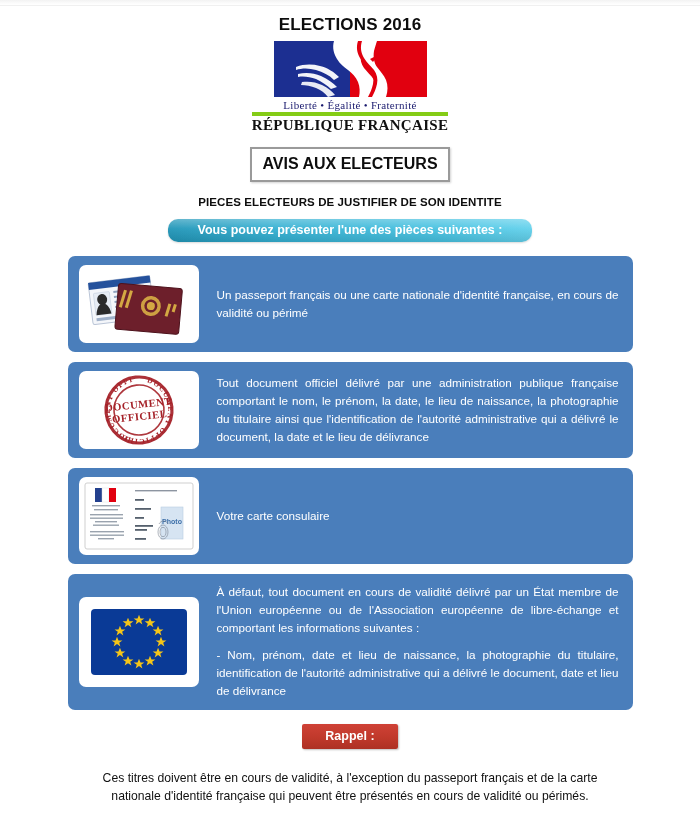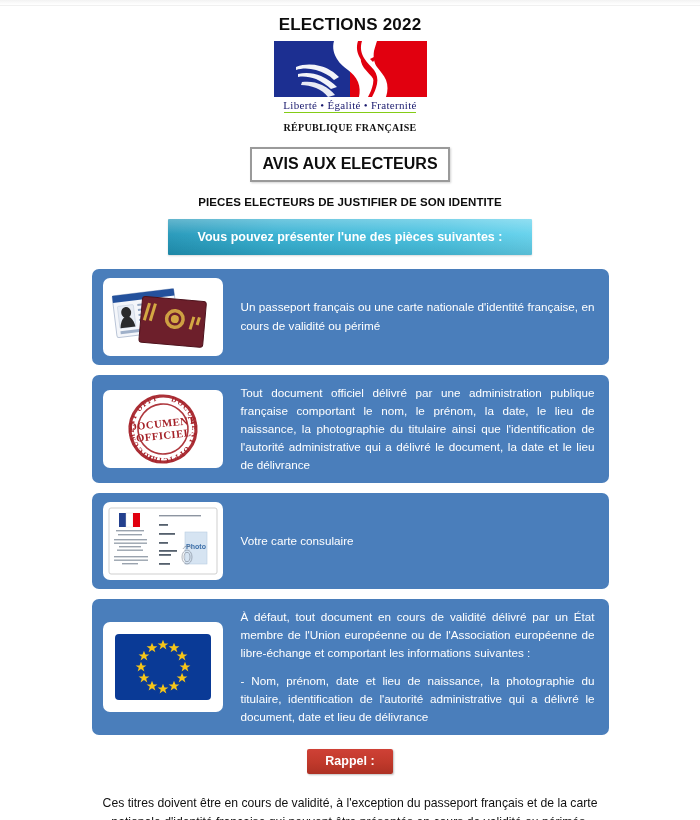--- a/index.html
+++ b/index.html
@@ -60,27 +60,27 @@
 
   .devise {
     font-family: "Liberation Serif", serif;
     font-size: 11px;
     color: #1a1a6e;
     margin-top: 2px;
     letter-spacing: 0.3px;
   }
   .republique {
     font-family: "Liberation Serif", serif;
-    font-size: 10px;
+    font-size: 15px;
     font-weight: bold;
     color: #111111;
     letter-spacing: 0.3px;
     margin-top: 1px;
-    border-top: 1px solid #84cc16;
-    padding-top: 9px;
+    border-top: 4px solid #84cc16;
+    padding-top: 0;
     line-height: 1.25;
   }
 
   .avis-box {
     display: block;
     margin: 12px auto 0;
     width: 200px;
     text-align: center;
     border: 2px solid #9a9a9a;
     background: #ffffff;
@@ -97,40 +97,40 @@
     font-weight: bold;
     color: #0d0d0d;
     margin-top: 14px;
     letter-spacing: 0.1px;
   }
 
   
   .banner {
     width: 364px;
     margin: 11px auto 0;
-    height: 36px;
-    border-radius: 1px;
+    height: 23px;
+    border-radius: 10px;
     background: linear-gradient(90deg, #2aa4c4 0%, #36b2d4 28%, #45bfdf 72%, #5ecdea 100%);
     background-image:
       linear-gradient(180deg, rgba(255,255,255,0.30) 0%, rgba(255,255,255,0.05) 42%, rgba(0,0,0,0.10) 100%),
       linear-gradient(90deg, #2196b8 0%, #34b0d2 30%, #47c2e1 75%, #62d1ec 100%);
     display: flex;
     align-items: center;
     justify-content: center;
     color: #ffffff;
     font-size: 12.5px;
     font-weight: bold;
     box-shadow: 0 1px 2px rgba(0,0,0,0.15);
   }
 
   
   .blocks { margin-top: 14px; }
 
   .block {
-    width: 517px;
+    width: 565px;
     margin: 0 auto 10px;
     background: #4a7ebb;
     border-radius: 7px;
     display: flex;
     align-items: center;
     padding: 9px 12px 9px 11px;
   }
 
   .thumb {
     flex: 0 0 auto;
@@ -153,21 +153,21 @@
     line-height: 1.55;
     text-align: justify;
     padding-right: 2px;
   }
   .block-text p + p { margin-top: 9px; }
 
   
   .rappel {
     display: block;
     margin: 14px auto 0;
-    width: 86px;
+    width: 96px;
     text-align: center;
     padding: 5px 0 6px;
     background: linear-gradient(180deg, #cf4136 0%, #c0392b 55%, #ad3124 100%);
     color: #ffffff;
     font-size: 12.5px;
     font-weight: bold;
     border-radius: 2px;
     box-shadow: 1px 1px 2px rgba(0,0,0,0.25);
   }
 
@@ -183,21 +183,21 @@
   
   .art { display:block; }
 </style>
 </head>
 <body>
 
 <div class="top-strip"></div>
 
 <div class="page">
 
-  <div class="title">ELECTIONS 2022</div>
+  <div class="title">ELECTIONS 2016</div>
 
   <div class="logo-wrap">
     <div class="marianne">
       <div class="band-blue"></div>
       <div class="band-red"></div>
       <svg width="153" height="56" viewBox="0 0 153 56">
         <path d="M60 0 C58 7 60 13 63 18 C66 23 70 26 74 29 C78 32 82 36 84 41 C86 46 86 51 85 56 L103 56 C104 50 103 44 100 39 C97 34 93 31 90 27 C87 23 86 18 87 13 C88 8 90 4 92 0 Z" fill="#ffffff"></path>
         <path d="M84 0 C82 6 83 12 86 17 C89 22 93 25 96 29 C99 33 100 38 99 43 C98 48 96 52 94 56 L153 56 L153 0 Z" fill="#e1000f"></path>
         <path d="M88 0 C86 6 87 12 90 17 C93 22 97 25 100 29 C103 33 104 38 103 43 C102 48 100 52 98 56 L112 56 C114 50 114 44 112 39 C110 34 106 30 103 26 C100 22 99 16 100 10 C101 6 102 3 103 0 Z" fill="#ffffff"></path>
         <path d="M96 18 L104 14 L99 21 Z" fill="#e1000f"></path>

